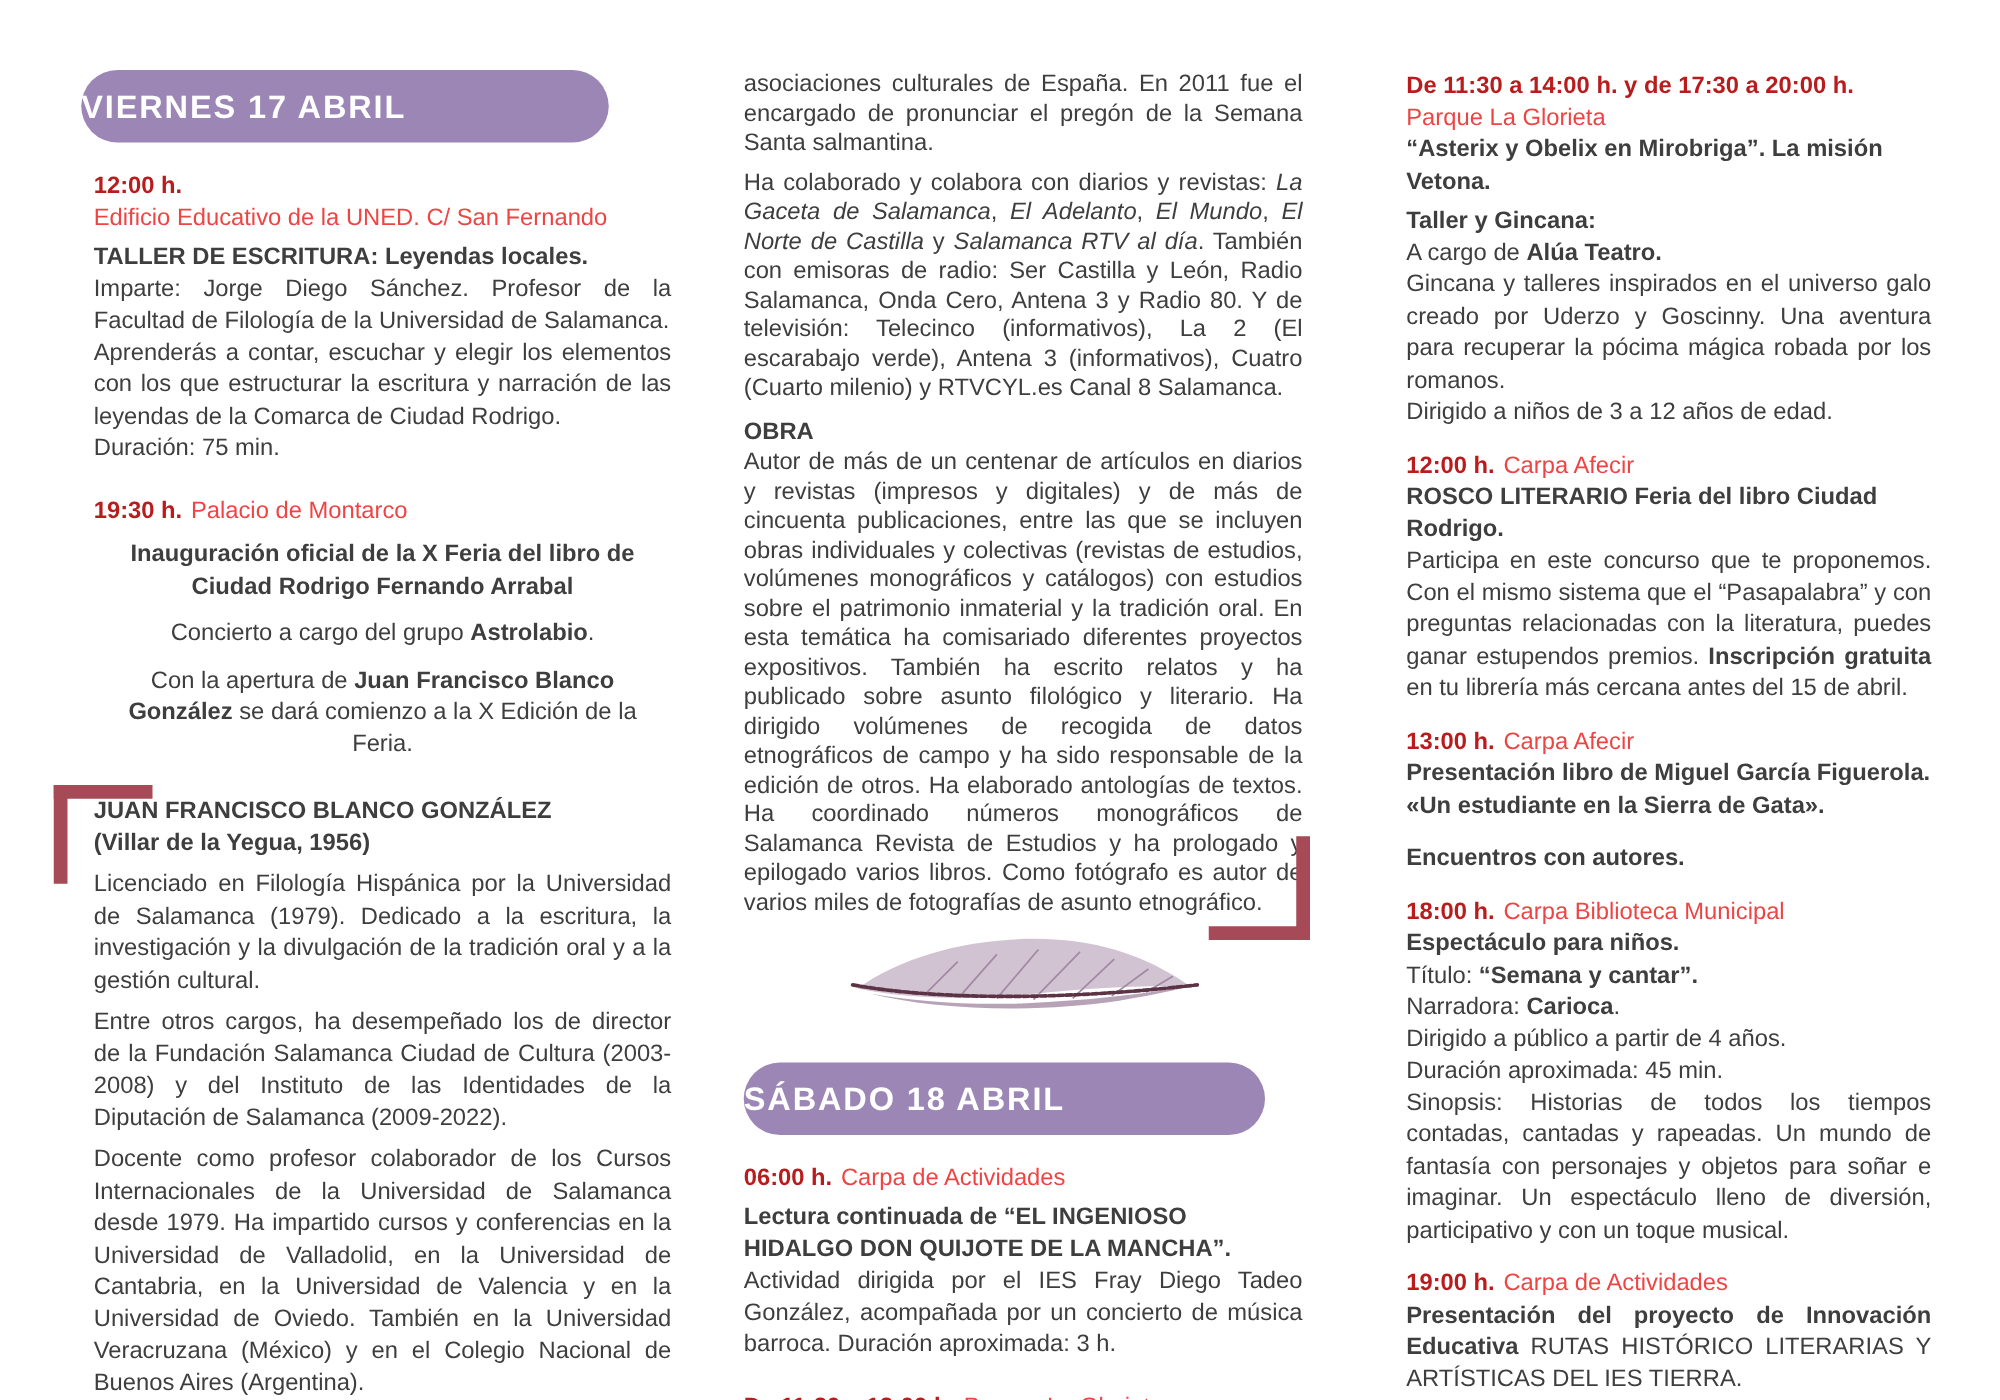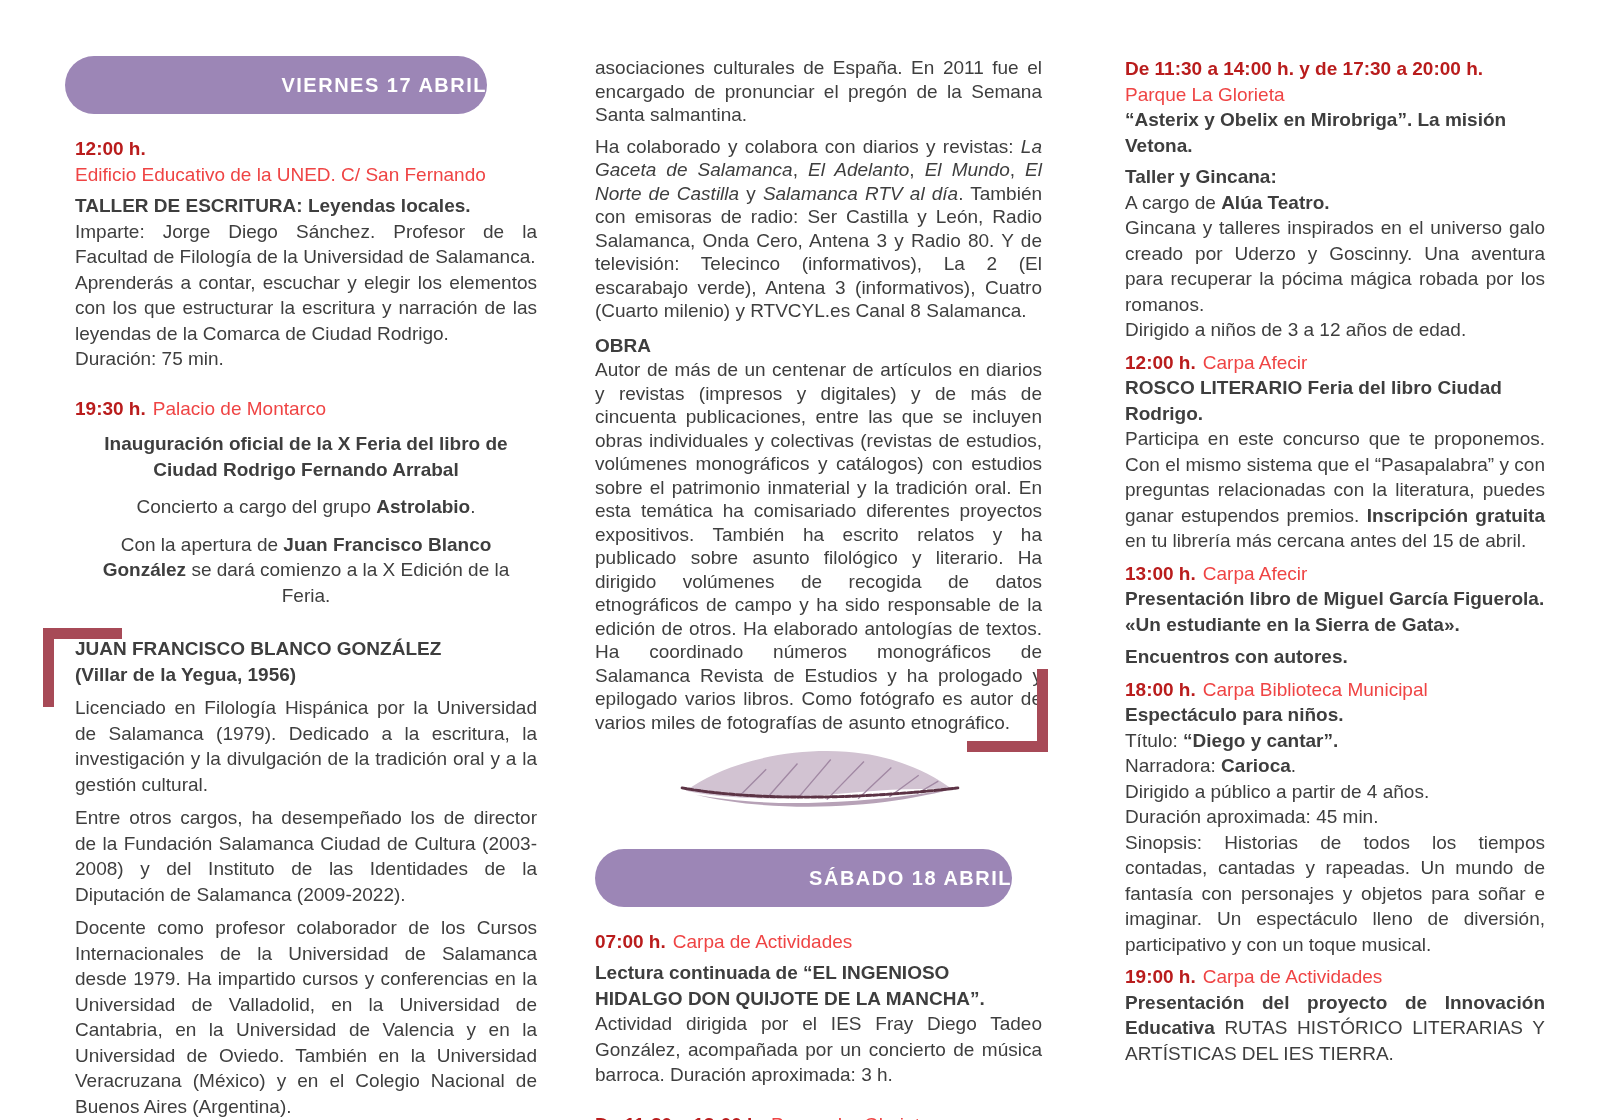--- a/index.html
+++ b/index.html
@@ -2,35 +2,35 @@
 <html lang="es"><head>
 <meta charset="utf-8">
 <style>
   html,body{margin:0;padding:0;background:#ffffff;}
   body{width:1600px;height:1120px;font-family:"Liberation Sans",sans-serif;color:#3e3e3e;}
   .page{position:relative;width:1600px;height:1120px;background:#ffffff;overflow:hidden;}
   .col{position:absolute;top:0;font-size:19px;line-height:25.5px;}
   #col1{left:75px;width:462px;}
   #col2{left:595px;width:447px;}
   #col3{left:1125px;width:420px;}
-  .banner{background:#9c86b6;color:#ffffff;font-weight:bold;font-size:20px;letter-spacing:1.5px;
-          text-align:right;border-radius:31px;height:58px;line-height:58px;}
+  .banner{background:#9c86b6;color:#ffffff;font-weight:bold;font-size:26px;letter-spacing:1.5px;
+          text-align:left;border-radius:31px;height:58px;line-height:58px;}
   #banner-viernes{width:422px;margin:56px 0 22px -10px;}
   #banner-sabado{width:417px;margin:14px 0 22px 0;}
   .pad-top{padding-top:56px;}
   .time{color:#b91c1c;font-weight:bold;}
   .place{color:#ef4444;}
   .place.inline{margin-left:7px;}
   .b{font-weight:bold;}
   .i{font-style:italic;}
   .just{text-align:justify;hyphens:auto;}
   .center{text-align:center;}
   p{margin:0;} .mt6{margin-top:6px;} .mt8{margin-top:8px;}
   .mt10{margin-top:10px;} .mt12{margin-top:12px;}
-  .evt{margin-top:7px;}
+  .evt{margin-top:17px;}
   .evt.first{margin-top:0;}
   .evt-19-30{margin-top:24px;}
   .mw1{max-width:430px;margin-left:auto;margin-right:auto;}
   .mw2{max-width:445px;margin-left:auto;margin-right:auto;}
   .bio{position:relative;margin-top:28px;}
   .bracket-open{position:absolute;left:-32px;top:-8px;width:68px;height:68px;
                 border-left:11px solid #a74a57;border-top:11px solid #a74a57;}
   .obra{position:relative;margin-top:10px;}
   .bracket-close{position:absolute;right:-6px;bottom:-18px;width:70px;height:72px;
                  border-right:11px solid #a74a57;border-bottom:11px solid #a74a57;}
@@ -87,21 +87,21 @@
         <path d="M14 52 C55 22 120 8 178 12 C222 15 258 30 286 50 C240 49 196 52 150 57 C102 62 52 60 14 52 Z" fill="#d2c3d2"></path>
         <path d="M24 56 C80 70 160 72 228 62 C252 58 272 54 286 50 C246 57 200 62 152 64 C104 66 58 62 24 56 Z" fill="#b7a2b7"></path>
         <path d="M70 56 L96 30 M98 58 L128 24 M128 60 L162 20 M158 61 L196 22 M190 60 L224 28 M222 58 L252 36 M250 55 L272 42" stroke="#a188a3" stroke-width="1.4" fill="none"></path>
         <path d="M10 49 C70 60 170 63 292 49" stroke="#5c3345" stroke-width="3" fill="none" stroke-linecap="round" stroke-dasharray="5 2"></path>
       </svg>
     </div>
 
     <div class="banner" id="banner-sabado">SÁBADO 18 ABRIL</div>
 
     <section class="evt first">
-      <div><span class="time">07:00 h.</span><span class="place inline">Carpa de Actividades</span></div>
+      <div><span class="time">06:00 h.</span><span class="place inline">Carpa de Actividades</span></div>
       <div class="b mt6">Lectura continuada de “EL INGENIOSO HIDALGO DON QUIJOTE DE LA MANCHA”.</div>
       <p class="just">Actividad dirigida por el IES Fray Diego Tadeo González, acompañada por un concierto de música barroca. Duración aproximada: 3 h.</p>
     </section>
 
     <section class="evt" style="margin-top:24px;">
       <div><span class="time">De 11:30 a 13:00 h.</span><span class="place inline">Parque La Glorieta</span></div>
 
     </section>
   </div>
 
@@ -128,21 +128,21 @@
       <div class="b">Presentación libro de Miguel García Figuerola. «Un estudiante en la Sierra de Gata».</div>
     </section>
 
     <section class="evt">
       <div class="b">Encuentros con autores.</div>
     </section>
 
     <section class="evt">
       <div><span class="time">18:00 h.</span><span class="place inline">Carpa Biblioteca Municipal</span></div>
       <div class="b">Espectáculo para niños.</div>
-      <p><span>Título: </span><span class="b">“Diego y cantar”.</span></p>
+      <p><span>Título: </span><span class="b">“Semana y cantar”.</span></p>
       <p><span>Narradora: </span><span class="b">Carioca</span><span>.</span></p>
       <p>Dirigido a público a partir de 4 años.</p>
       <p>Duración aproximada: 45 min.</p>
       <p class="just">Sinopsis: Historias de todos los tiempos contadas, cantadas y rapeadas. Un mundo de fantasía con personajes y objetos para soñar e imaginar. Un espectáculo lleno de diversión, participativo y con un toque musical.</p>
     </section>
 
     <section class="evt">
       <div><span class="time">19:00 h.</span><span class="place inline">Carpa de Actividades</span></div>
       <p class="just"><span class="b">Presentación del proyecto de Innovación Educativa</span><span> RUTAS HISTÓRICO LITERARIAS Y ARTÍSTICAS DEL IES TIERRA.</span></p>
     </section>

